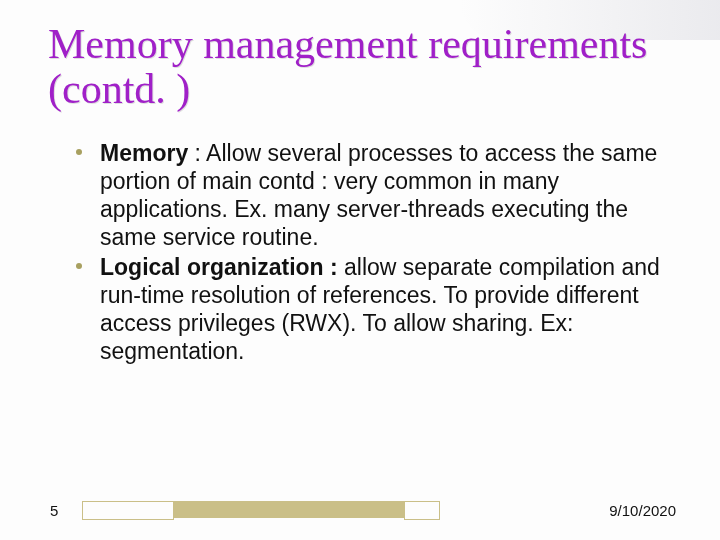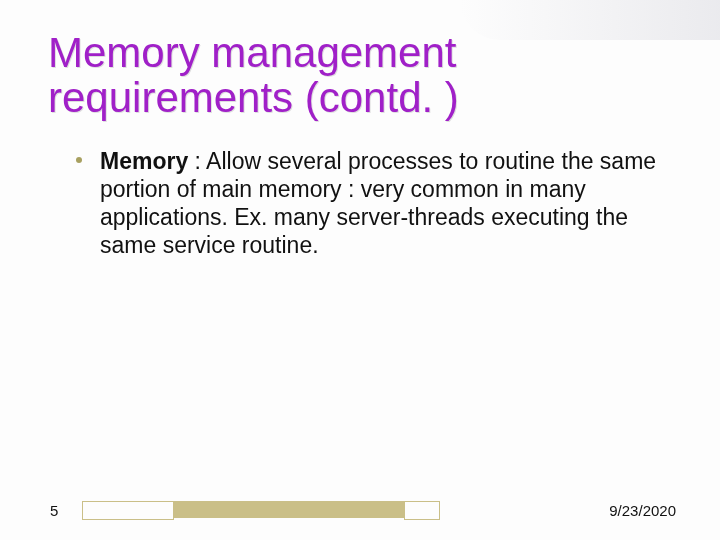--- a/index.html
+++ b/index.html
@@ -26,26 +26,26 @@
     background:linear-gradient(90deg,rgba(200,200,210,0) 0%,rgba(200,200,210,.35) 100%);
     border-radius:0 0 0 60px;
   }
   .slide{
     position:relative;
     padding:14px 42px 0 48px;
     box-sizing:border-box;
     height:100%;
   }
   h1{
-    margin:16px 0 26px 0;
+    margin:8px 0 26px 0;
     font-size:42px;
     line-height:1.08;
     font-weight:400;
     color:#a020c8;
-    font-family:Liberation Sans, sans-serif;
+    font-family:Liberation Serif, serif;
     text-shadow:1px 1px 0 rgba(0,0,0,.12);
   }
   ul.bullets{
     list-style:none;
     margin:0 0 0 28px;
     padding:0;
     color:#111;
     font-size:23px;
     line-height:1.22;
   }
@@ -82,26 +82,29 @@
 <body>
 
 <div class="grid"></div>
 <div class="corner"></div>
 
 <div class="slide">
   <h1>Memory management requirements (contd. )</h1>
 
   <ul class="bullets">
     <li>
-      <span class="lead">Memory</span><span> : Allow several processes to routine the same portion of main memory : very common in many applications. Ex. many server-threads executing the same service routine.</span>
+      <span class="lead">Memory</span><span> : Allow several processes to access the same portion of main contd : very common in many applications. Ex. many server-threads executing the same service routine.</span>
+    </li>
+    <li>
+      <span class="lead">Logical organization :</span><span> allow separate compilation and run-time resolution of references. To provide different access privileges (RWX). To allow sharing. Ex: segmentation.</span>
     </li>
   </ul>
 
   <div class="footer">
     <span class="pageno">5</span>
     <div class="barwrap">
       <div class="bar a"></div>
       <div class="bar b"></div>
       <div class="bar c"></div>
     </div>
-    <span class="date">9/23/2020</span>
+    <span class="date">9/10/2020</span>
   </div>
 </div>
 
 </body></html>

